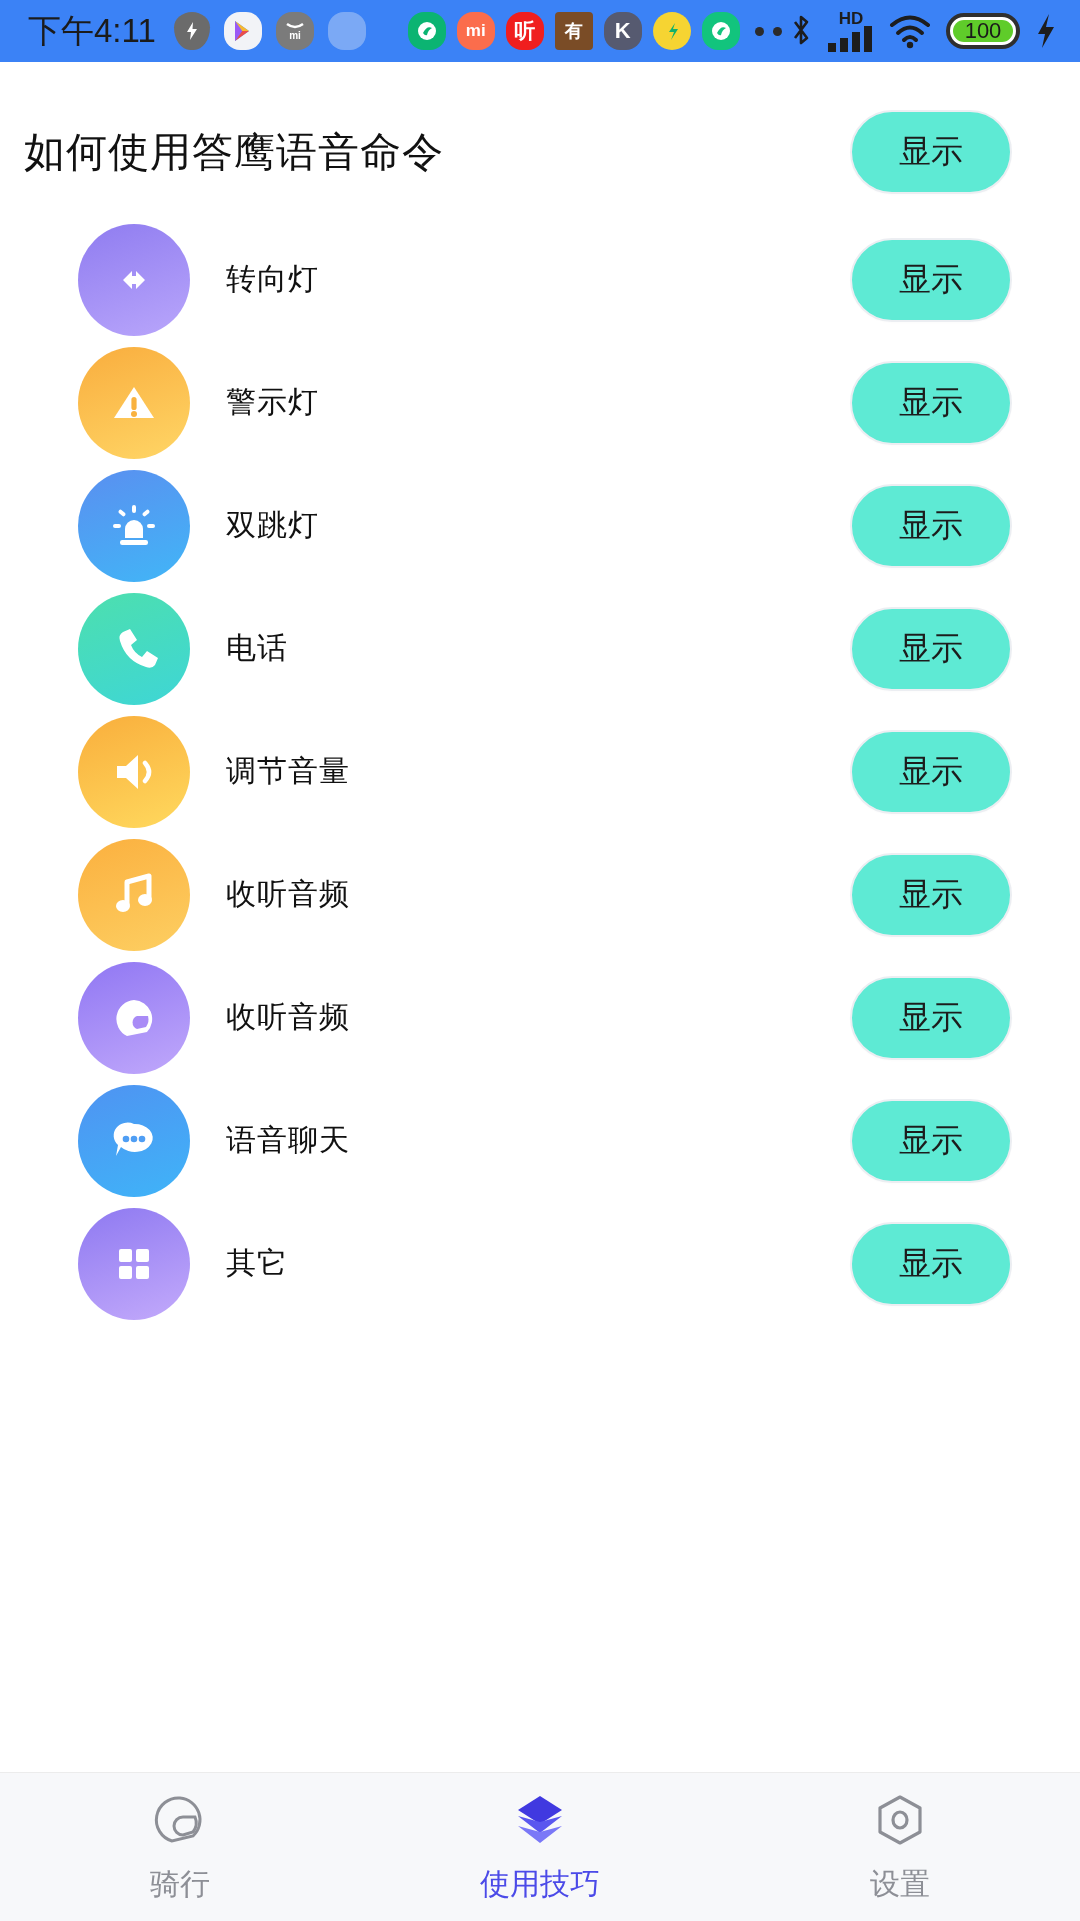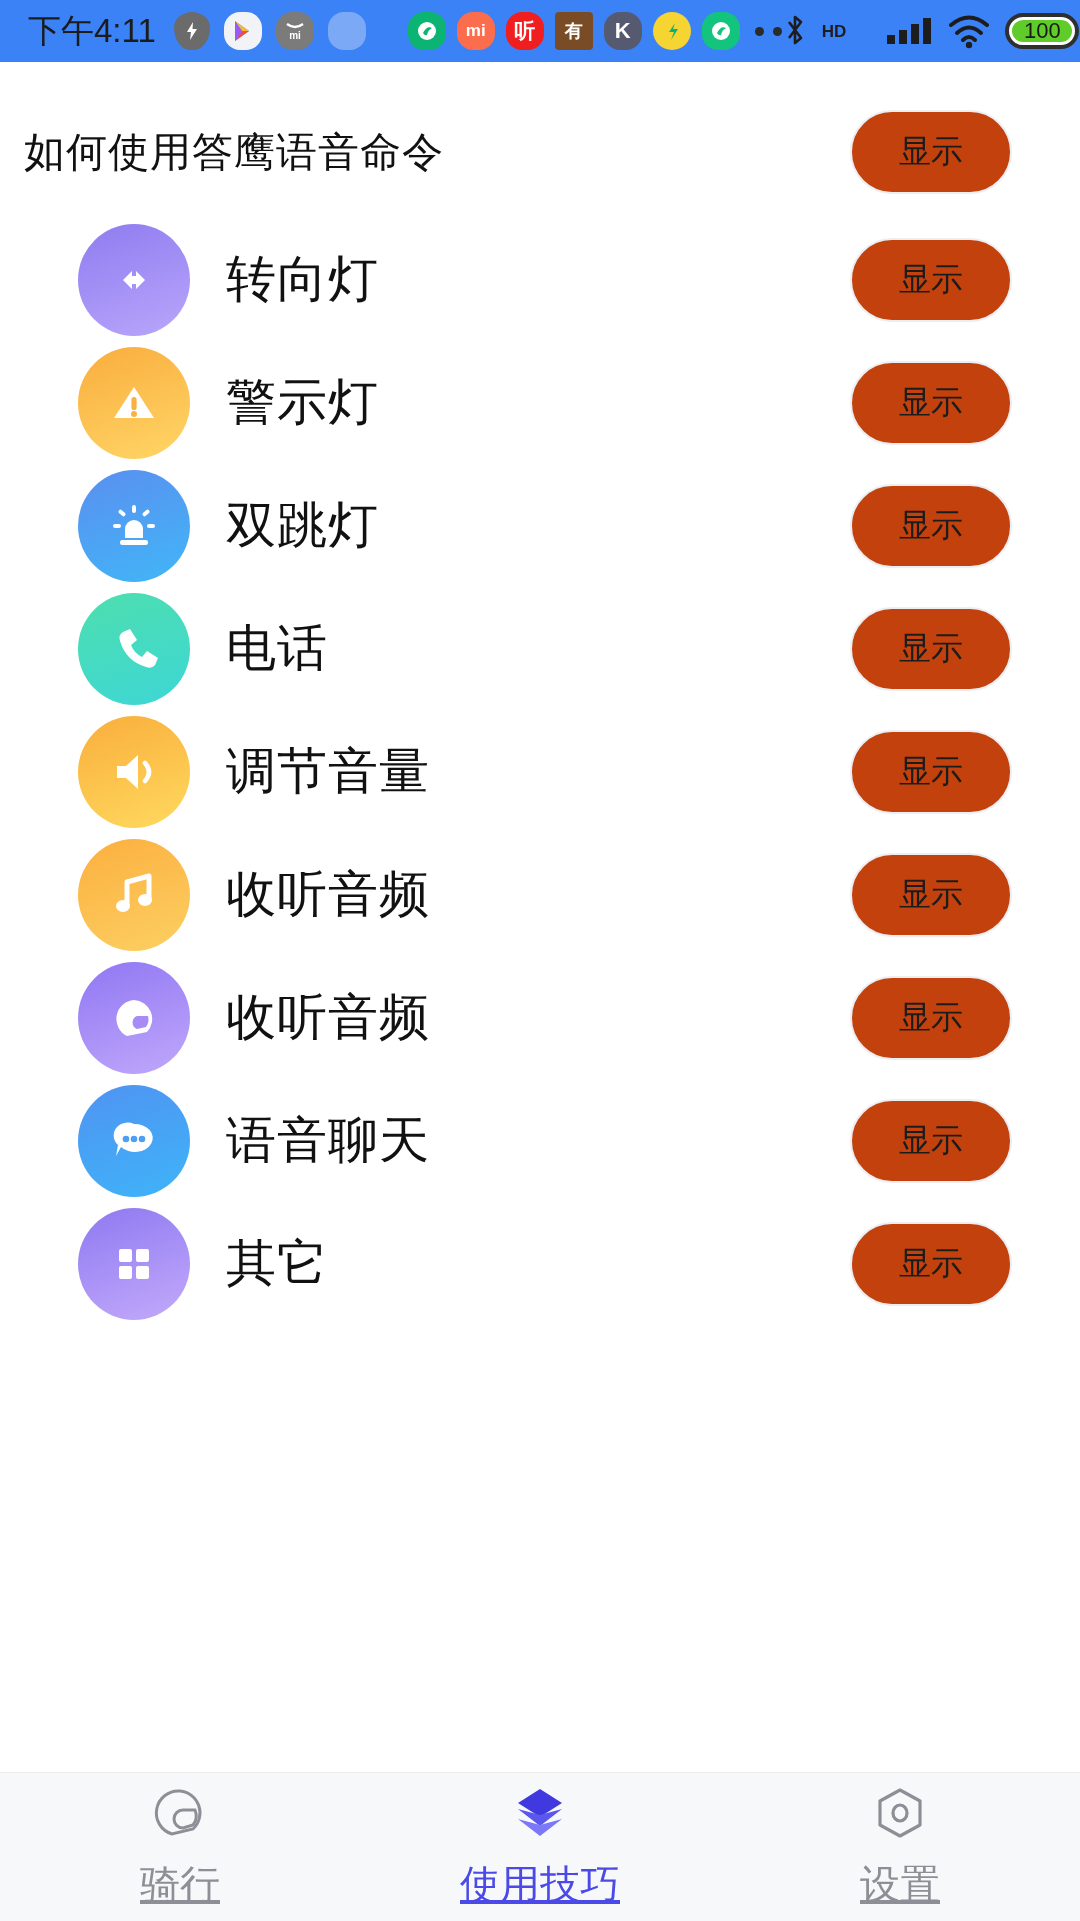--- a/index.html
+++ b/index.html
@@ -60,55 +60,55 @@
   }
 
   .list{ margin-top:34px; }
 
   .row{
     display:flex; align-items:center;
     height:123px; padding:0 68px 0 78px;
   }
   .row.header-row{ height:112px; margin-bottom:10px;padding-left:24px;}
   .row-title{
-    font-size:50px; color:#111; letter-spacing:1px; flex:0 0 auto; white-space:nowrap;
+    font-size:30px; color:#111; letter-spacing:1px; flex:0 0 auto; white-space:nowrap;
   }
   .row.header-row .row-title{ font-size:41px; }
   .row .flexfill{ flex:1 1 auto; }
 
   .avatar{
     width:112px;height:112px;border-radius:50%;
     flex:0 0 112px; margin-right:36px;
     display:flex;align-items:center;justify-content:center;
     overflow:hidden;
   }
   .avatar svg{ display:block; }
 
   .btn-show{
     flex:0 0 auto;
     width:162px;height:84px;
     border:2px solid #eceef2;border-radius:42px;
-    background:#c2410c;
+    background:#5eead4;
     display:flex;align-items:center;justify-content:center;
     font-size:32px;color:#1c1c1c;
     box-shadow:0 1px 2px rgba(0,0,0,0.015);
   }
 
   
   .tabbar{
     position:absolute; left:0; bottom:0; width:1080px; height:149px;
     background:#f7f8fa;
     border-top:1px solid #ececec;
     display:flex; align-items:center;
   }
   .tab{
     flex:1 1 0; height:100%;
     display:flex; flex-direction:column; align-items:center; justify-content:center; gap:12px;
   }
-  .tab .label{ font-size:40px; color:#8d8f96;text-decoration:underline; }
+  .tab .label{ font-size:30px; color:#8d8f96; }
   .tab.active .label{ color:#4b4ae8; }
   .tab .tico{ height:62px; display:flex; align-items:center; justify-content:center; }
 </style>
 </head>
 <body>
 
 <div class="statusbar">
   <div class="sb-time">下午4:11</div>
 
   <div class="sb-left-icons">
@@ -169,21 +169,21 @@
         <i></i>
       </div>
   </div>
 
   <div class="sb-spacer"></div>
 
   <div class="sb-right">
     <svg width="26" height="38" viewBox="0 0 26 38">
       <path d="M7 10 L19 26 L13 31 V5 L19 10 L7 26" stroke="#1d1d1d" stroke-width="2.6" fill="none" stroke-linejoin="round"></path>
     </svg>
-    <div style="display:flex;flex-direction:row;align-items:center;gap:41px;">
+    <div style="display:flex;flex-direction:column;align-items:center;">
       <div style="font-size:17px;font-weight:bold;color:#1d1d1d;line-height:15px;">HD</div>
       <svg width="46" height="26" viewBox="0 0 46 26">
         <rect x="0" y="17" width="8" height="9" fill="#1d1d1d"></rect>
         <rect x="12" y="12" width="8" height="14" fill="#1d1d1d"></rect>
         <rect x="24" y="6" width="8" height="20" fill="#1d1d1d"></rect>
         <rect x="36" y="0" width="8" height="26" fill="#1d1d1d"></rect>
       </svg>
     </div>
     <svg width="44" height="36" viewBox="0 0 44 36">
       <path d="M4 12 Q22 -3 40 12" stroke="#1d1d1d" stroke-width="4" fill="none" stroke-linecap="round"></path>

